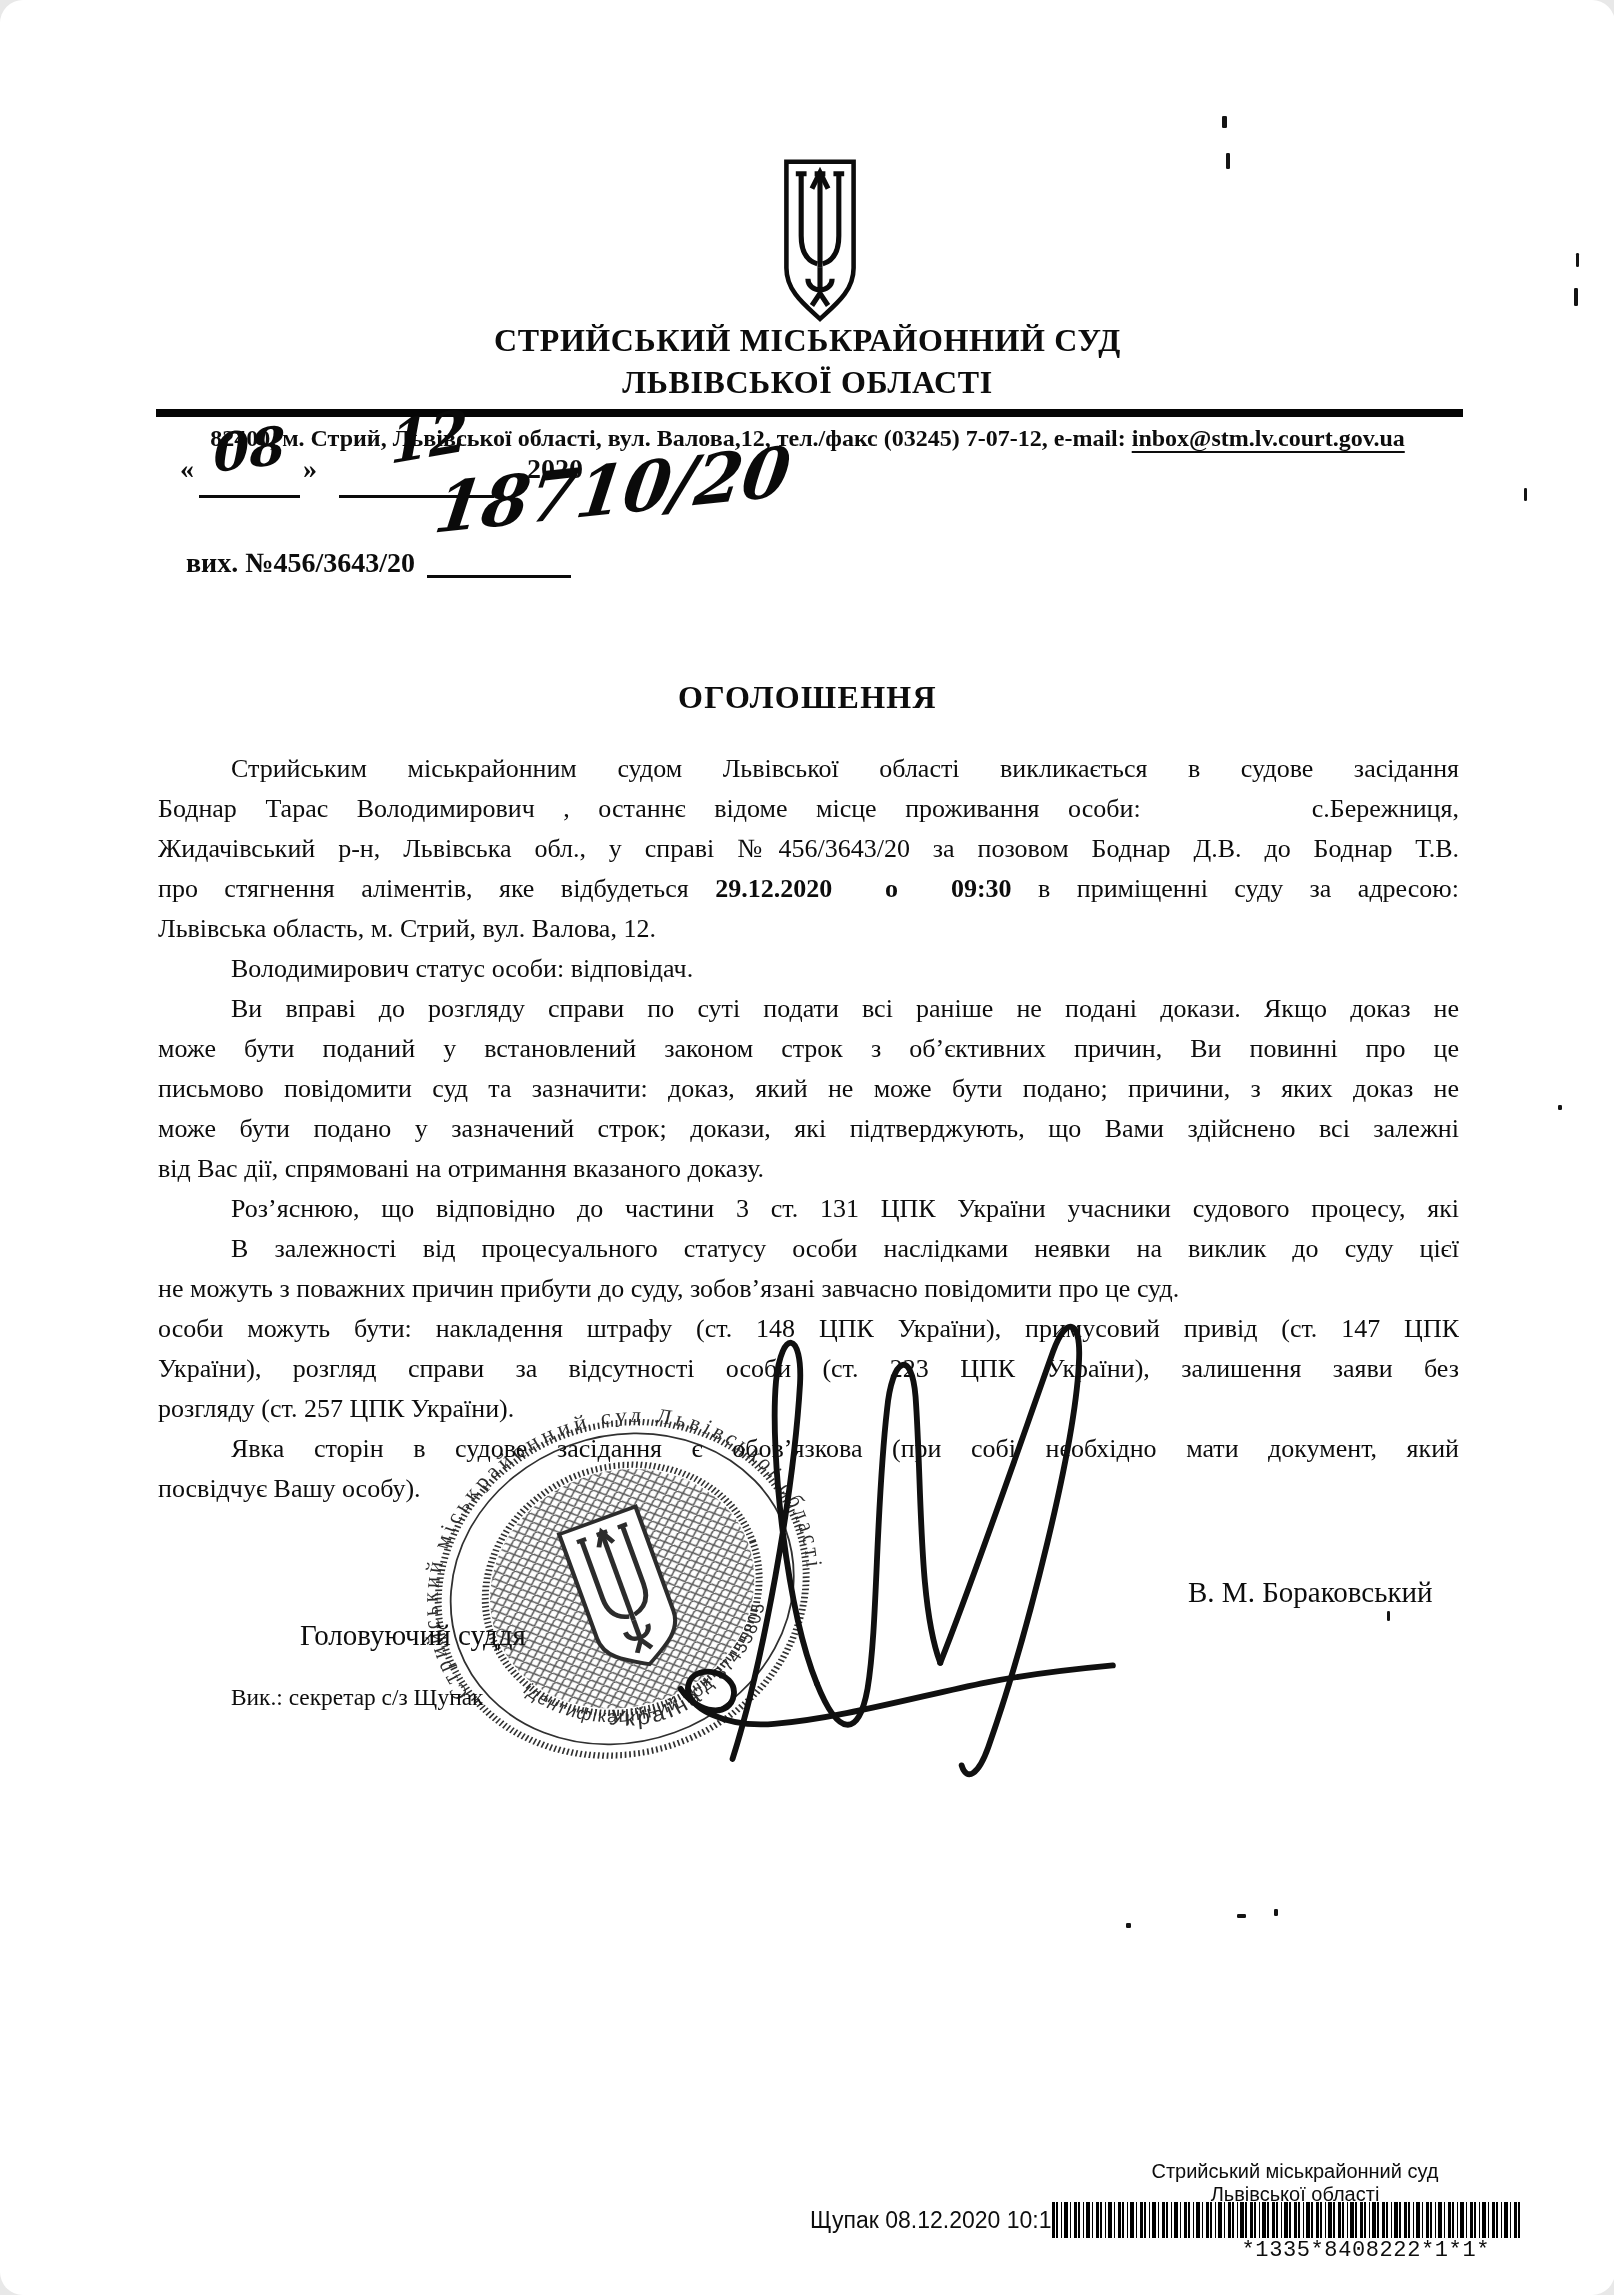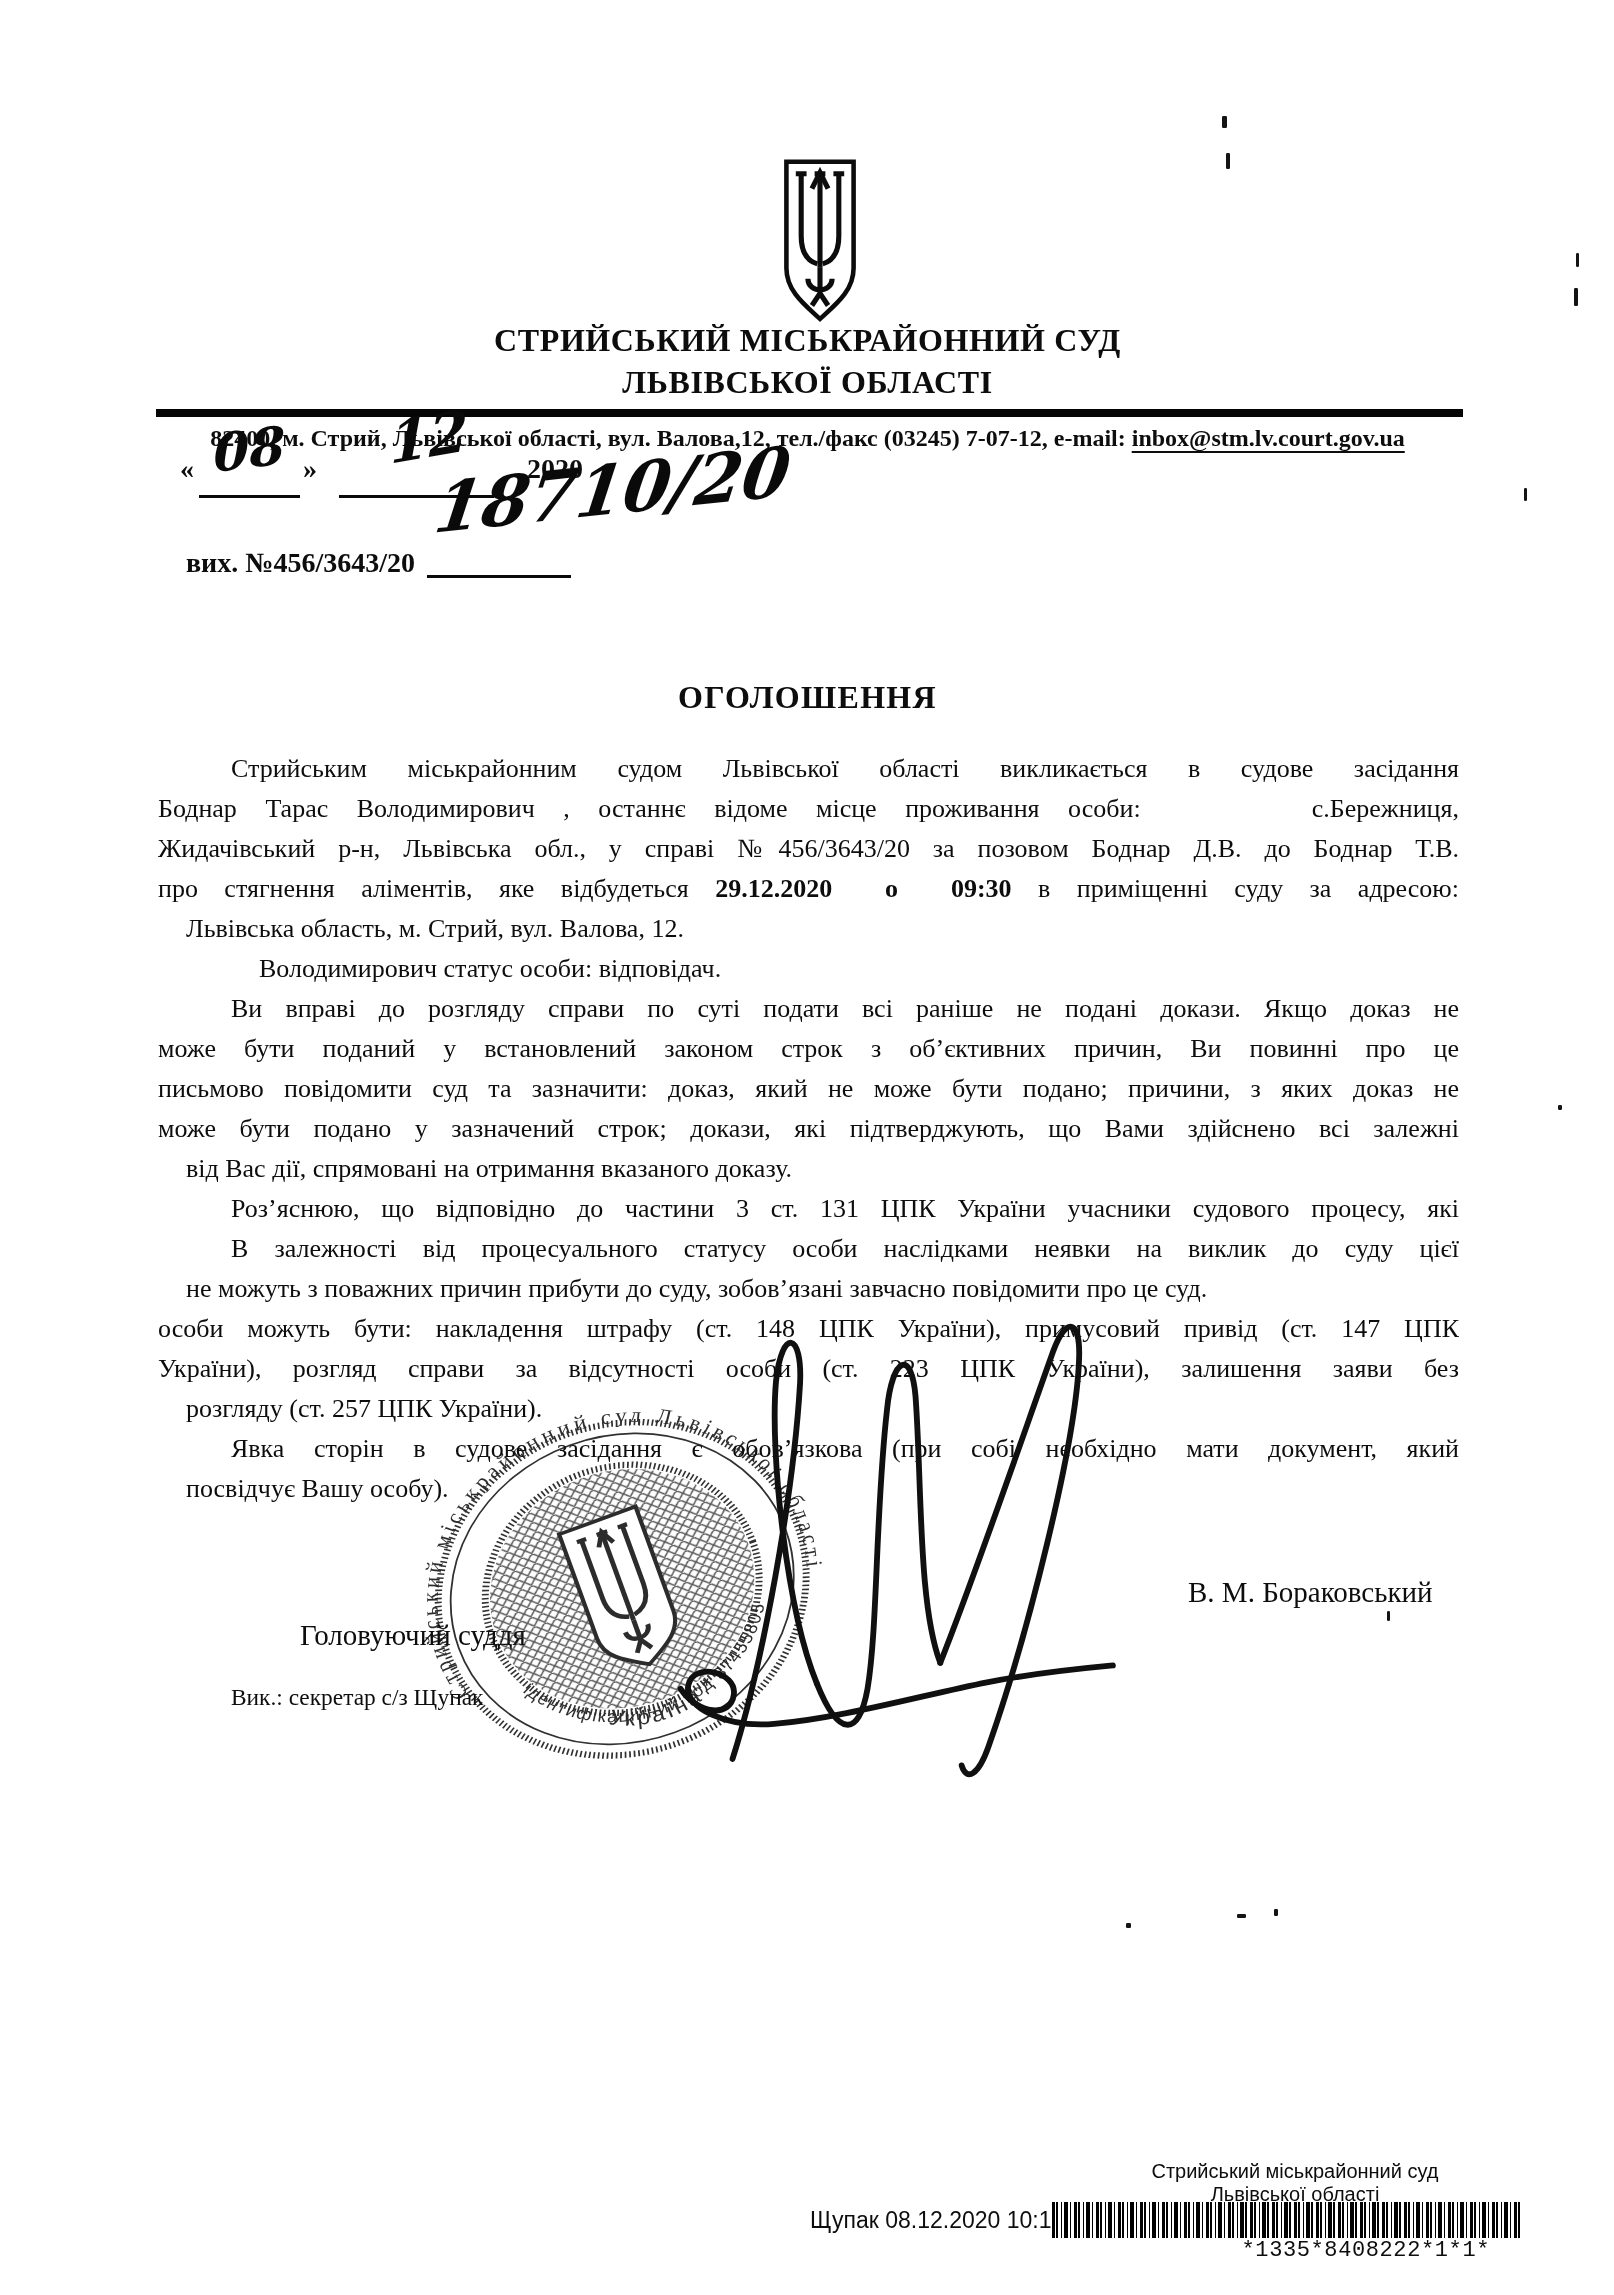--- a/index.html
+++ b/index.html
@@ -1,34 +1,34 @@
 <!DOCTYPE html>
 <html style="font-size:10.4px"><head>
 <meta charset="utf-8">
 <style>
   html,body{margin:0;padding:0;background:#e8e8e8;}
   .page{position:relative;width:1615px;height:2295px;background:#ffffff;
-        font-family:"Liberation Serif",serif;color:#0d0d0d;overflow:hidden;}
+        font-family:"Liberation Serif",serif;color:#0d0d0d;overflow:hidden;border-radius:23px;}
   .abs{position:absolute;}
   .ctr{left:0;width:1615px;text-align:center;}
   
   .court-name{font-size:32px;font-weight:bold;letter-spacing:0.6px;}
   .hdr-rule{left:156px;width:1307px;height:7.8px;background:#050505;}
   .addr{font-size:24px;font-weight:bold;}
   .addr .em{text-decoration:underline;text-decoration-thickness:1.9px;text-underline-offset:4.5px;}
   
   .prn{font-size:28px;font-weight:600;}
   .blank{border-bottom:3.2px solid #0a0a0a;height:0;}
   .hw{font-family:"DejaVu Serif",serif;font-style:italic;font-weight:bold;color:#0a0a0a;
       transform-origin:left bottom;white-space:nowrap;}
   
   .doc-title{font-size:32px;font-weight:bold;letter-spacing:1.3px;}
   .body-text{left:158px;top:749px;width:1301px;font-size:26px;}
   .line{height:40px;line-height:40px;overflow:hidden;text-align:justify;text-align-last:justify;white-space:normal;}
-  .line.end{text-align-last:left;margin-left:28px;}
+  .line.end{text-align-last:left;}
   .line.ind::before{content:"";display:inline-block;width:73px;}
   .bu{font-weight:bold;text-decoration-thickness:2.6px;text-underline-offset:5.2px;}
   .sig-label{font-size:29px;}
   .clerk{font-size:23.4px;}
   
   .f-sans{font-family:"Liberation Sans",sans-serif;}
   .barcode{left:1052px;top:2202px;width:471px;height:36px;
     background:repeating-linear-gradient(90deg,#000 0 2.6px,#fff 2.6px 3.9px,#000 3.9px 5.8px,#fff 5.8px 9px,#000 9px 10.4px,#fff 10.4px 11.7px,#000 11.7px 15.6px,#fff 15.6px 17.5px,#000 17.5px 19px,#fff 19px 22px);}
   .bc-caption{font-family:"Liberation Mono",monospace;font-size:22px;letter-spacing:0.6px;height:23.4px;overflow:hidden;}
   .speck{position:absolute;background:#141414;border-radius:1.3px;}

